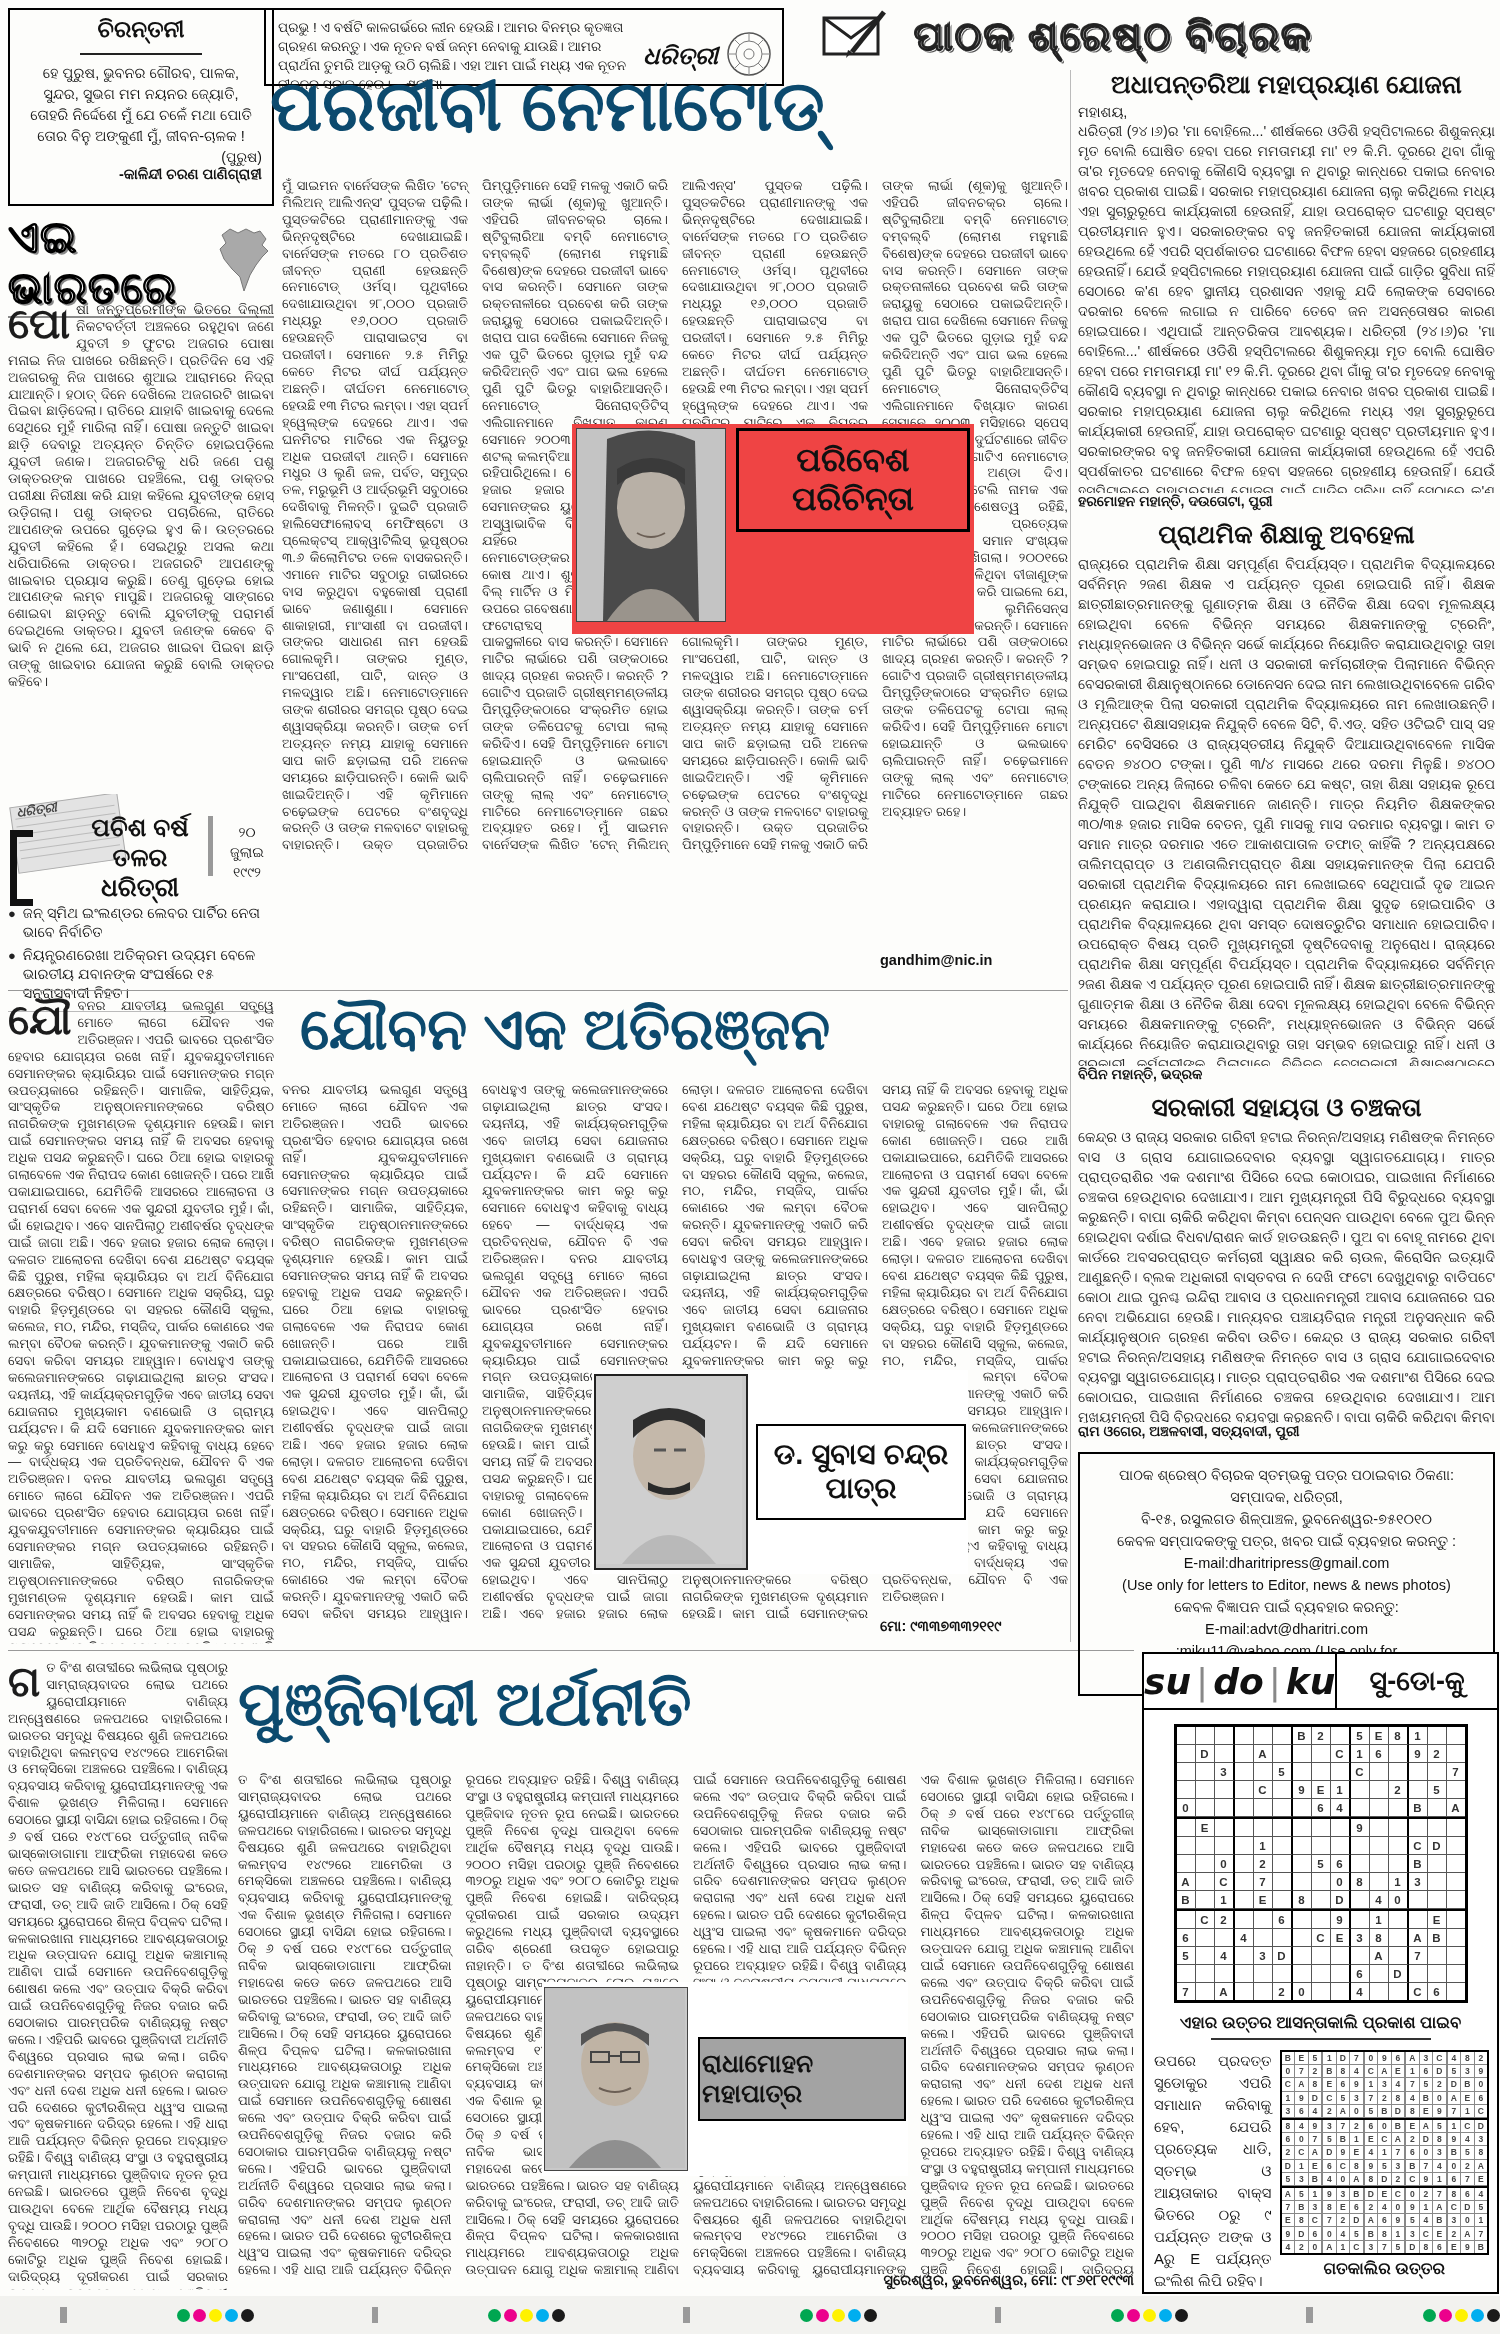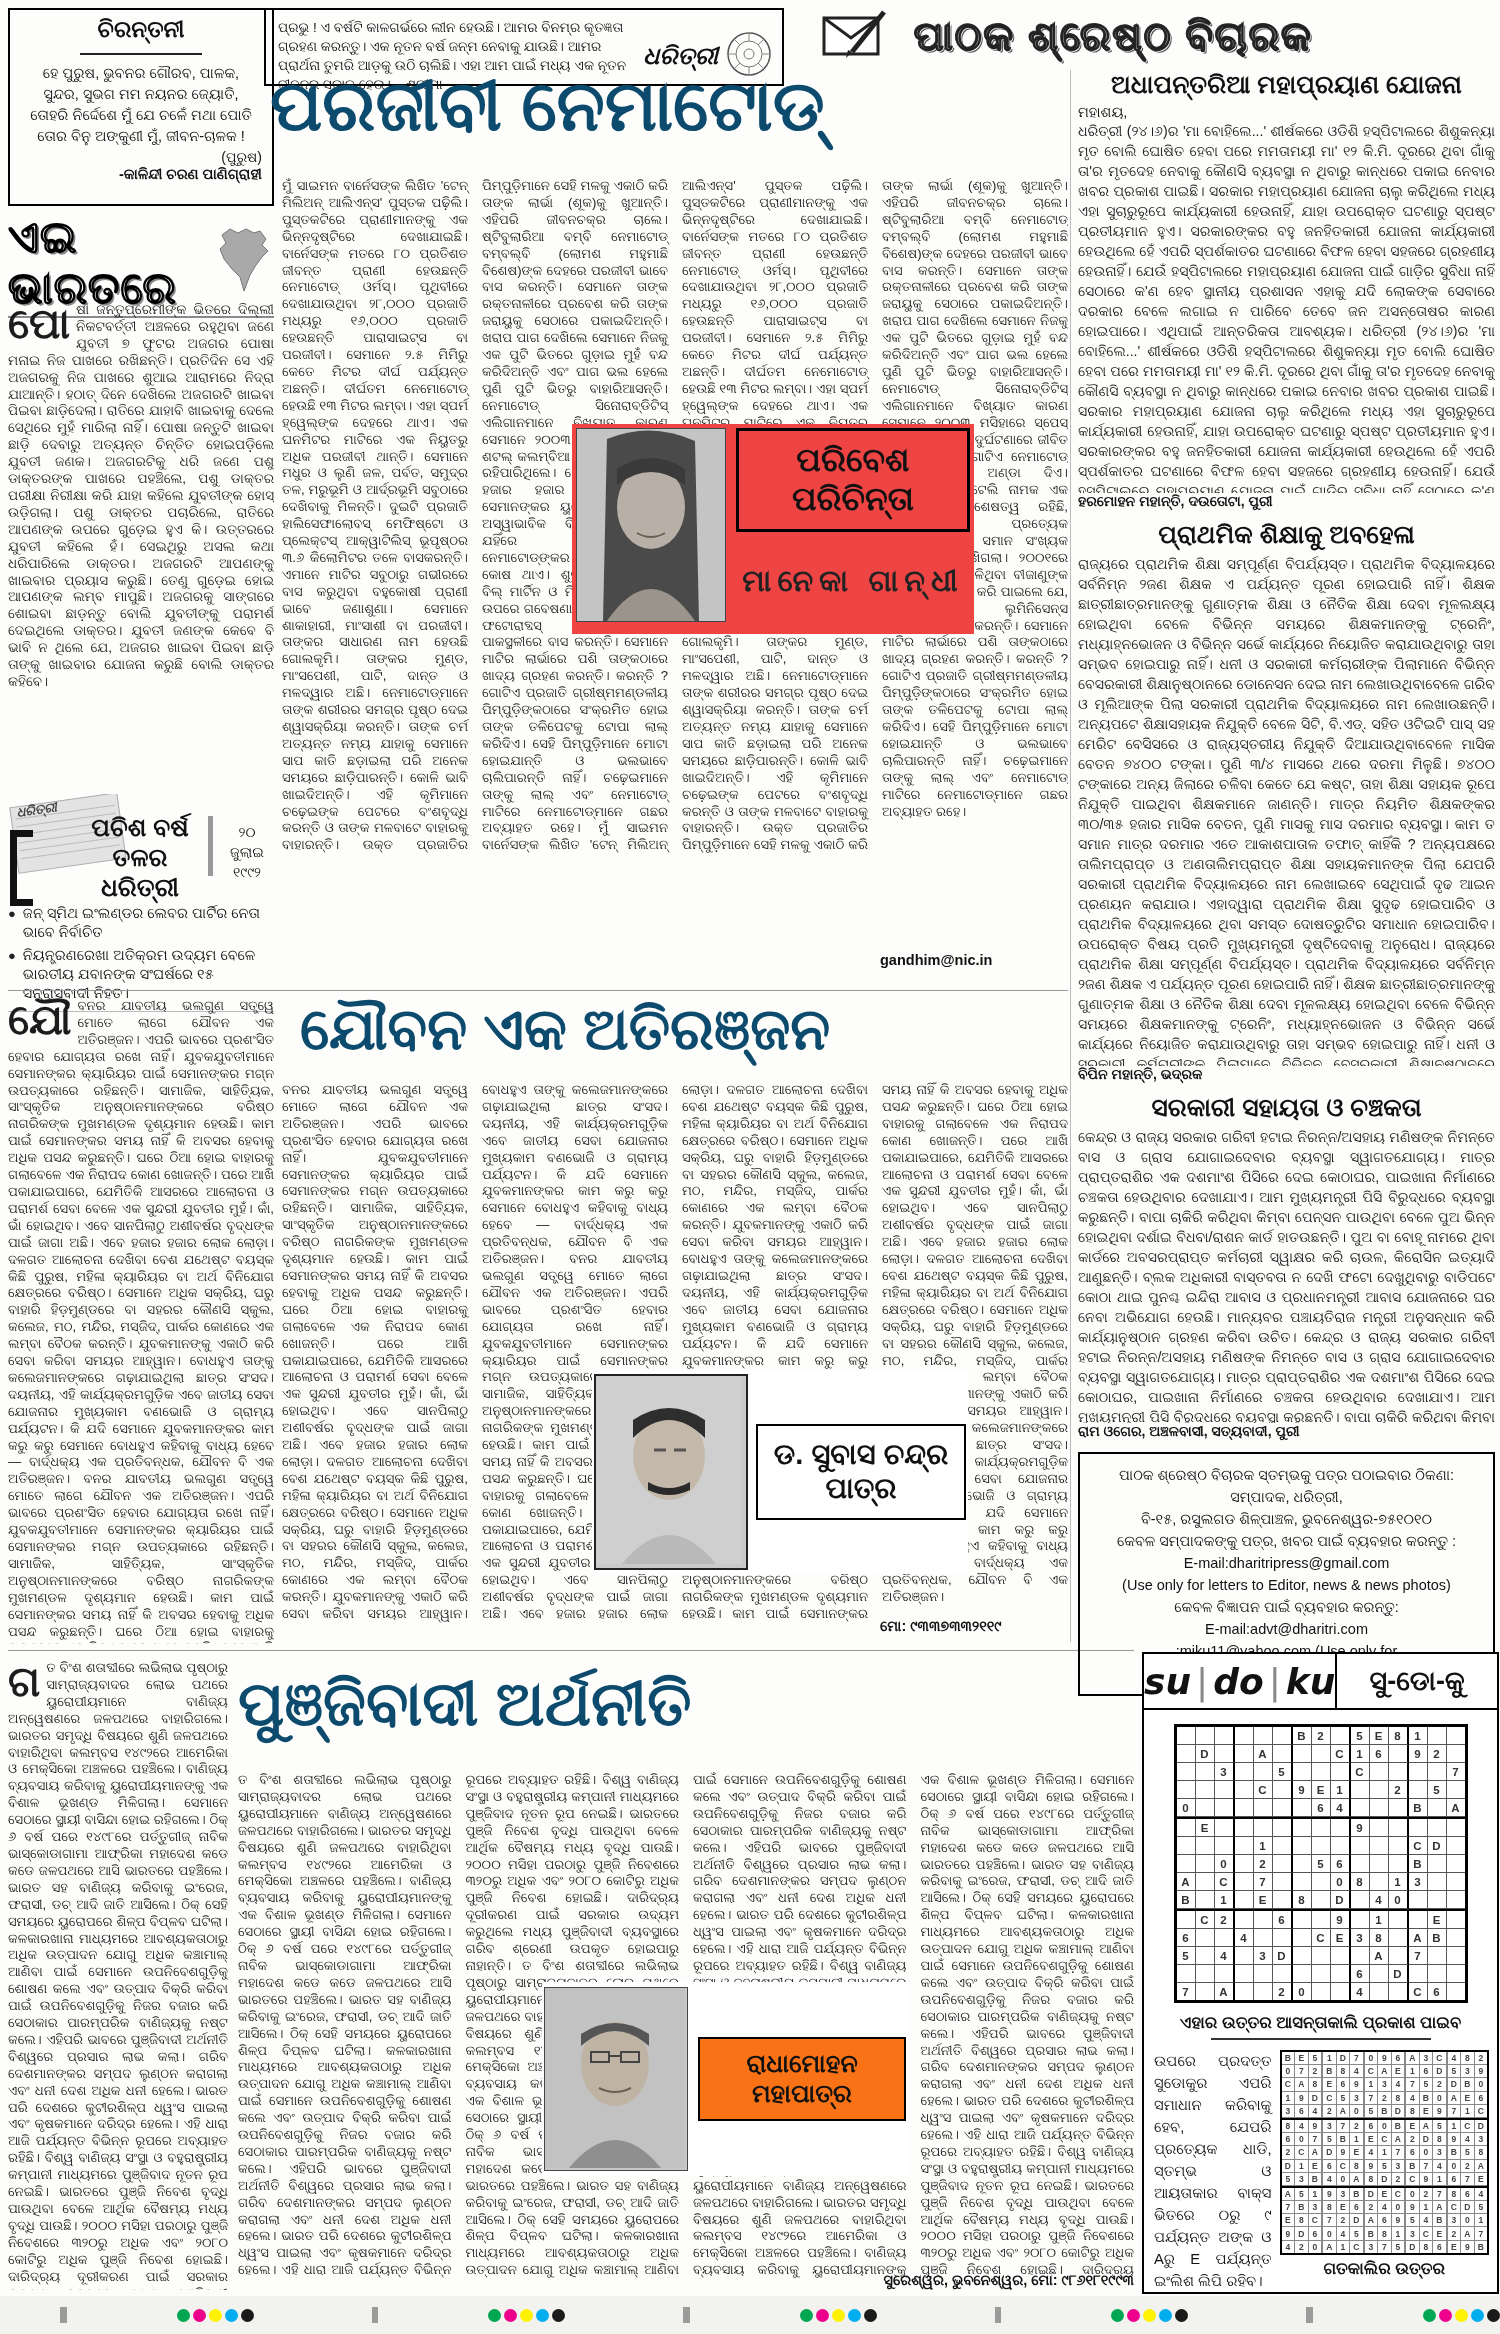--- a/index.html
+++ b/index.html
@@ -106,21 +106,20 @@
         <rect width="148" height="192" fill="#c4c4c4"></rect>
         <path d="M30,10 Q74,-8 118,12 L122,192 L26,192 Z" fill="#4a4a4a"></path>
         <ellipse cx="74" cy="78" rx="34" ry="42" fill="#b8b0a6"></ellipse>
         <path d="M40,56 Q74,30 108,56 L108,40 Q74,18 40,40 Z" fill="#3a3a3a"></path>
         <path d="M30,192 Q74,128 118,192 Z" fill="#9a948c"></path>
         <path d="M60,104 Q74,112 88,104" stroke="#6b5f55" stroke-width="2" fill="none"></path>
       </svg>
     </div>
     <div style="flex:1;display:flex;flex-direction:column;">
       <div class="kicker-box" style="font-size:33px;padding:10px 4px;">ପରିବେଶ ପରିଚିନ୍ତା</div>
-      <div style="flex:1;display:flex;align-items:center;justify-content:center;font-size:30px;letter-spacing:6px;font-weight:bold;color:#222;">ମାନେକା ଗାନ୍ଧୀ</div>
     </div>
   </div>
 
   <div class="abs" style="left:880px;top:952px;width:186px;text-align:left;font-weight:bold;font-size:14.5px;">gandhim@nic.in</div>
 
   <div class="abs" style="left:8px;top:212px;width:266px;height:86px;">
     <div style="display:flex;align-items:center;">
       <span style="font-size:44px;font-weight:bold;letter-spacing:1px;-webkit-text-stroke:1px #000;color:#fff;text-shadow:2px 2px 0 #888;">ଏଇ ଭାରତରେ</span>
       <span style="margin-left:6px;">
         <svg width="58" height="72" viewBox="0 0 58 72">
@@ -223,21 +222,21 @@
         <rect width="140" height="180" fill="#c2c2c2"></rect>
         <ellipse cx="70" cy="76" rx="34" ry="42" fill="#bfb3a4"></ellipse>
         <path d="M36,58 Q70,28 104,58 L104,46 Q70,24 36,46 Z" fill="#555"></path>
         <path d="M24,180 Q70,124 116,180 Z" fill="#8f8f8f"></path>
         <path d="M54,100 Q70,108 86,100" stroke="#6b5f55" stroke-width="2" fill="none"></path>
         <rect x="46" y="64" width="18" height="10" fill="none" stroke="#444" stroke-width="2"></rect>
         <rect x="76" y="64" width="18" height="10" fill="none" stroke="#444" stroke-width="2"></rect>
         <line x1="64" y1="68" x2="76" y2="68" stroke="#444" stroke-width="2"></line>
       </svg>
     </div>
-    <div style="flex:1;margin-left:10px;font-weight:bold;font-size:25px;text-align:center;border:2px solid #000;padding:10px 2px;background:#f97316;">ରାଧାମୋହନ ମହାପାତ୍ର</div>
+    <div style="flex:1;margin-left:10px;font-weight:bold;font-size:25px;text-align:left;border:2px solid #000;padding:10px 2px;background:#a3a3a3;">ରାଧାମୋହନ ମହାପାତ୍ର</div>
   </div>
 
   <div class="abs" style="left:860px;top:2272px;width:274px;font-weight:bold;font-size:14.5px;text-align:right;">ସୁରେଶ୍ୱର, ଭୁବନେଶ୍ୱର, ମୋ: ୯୮୬୧୮୧୯୯୩</div>
 
   <div class="vrule abs" style="left:1070px;top:70px;height:1572px;"></div>
 
   <div class="abs" style="left:1078px;top:70px;width:417px;">
     <div class="letter-h">ଅଧାପନ୍ତରିଆ ମହାପ୍ରୟାଣ ଯୋଜନା</div>
     <div style="font-size:14.5px;margin-top:4px;">ମହାଶୟ,</div>
     <div class="body-text" style="height:372px;font-size:14.2px;line-height:20px;">

